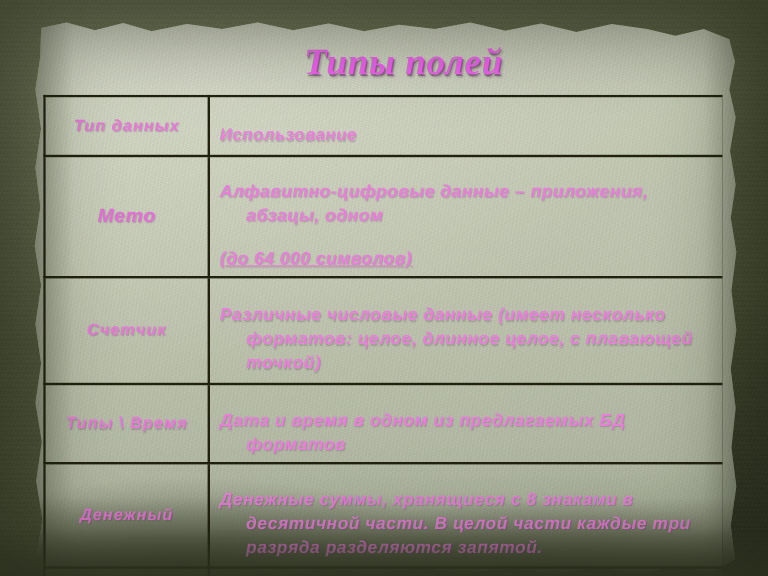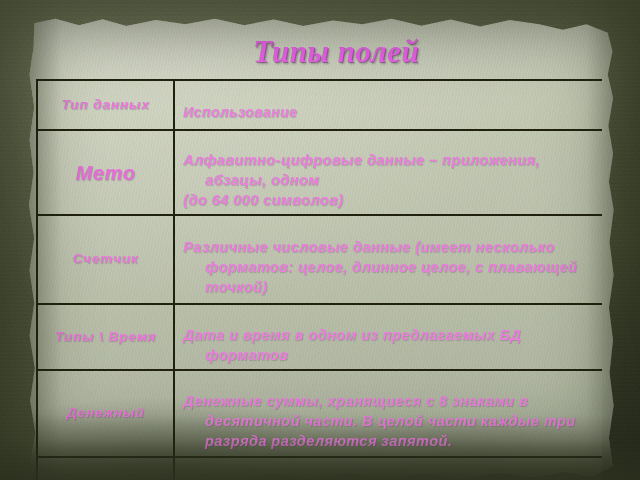--- a/index.html
+++ b/index.html
@@ -149,37 +149,37 @@
     font-family: "Liberation Sans", sans-serif;
     font-style: italic;
     font-weight: bold;
     font-size: 13.5px;
     color: #e879d8;
     letter-spacing: 0.9px;
     text-shadow: 1px 1px 1px rgba(90,60,90,0.30);
     line-height: 1.2;
   }
   .kt.memo {
-    font-size: 20px;
+    font-size: 16px;
     letter-spacing: 0.6px;
     color: #e36fd6;
   }
   .vt {
     font-family: "Liberation Sans", sans-serif;
     font-style: italic;
     font-weight: bold;
     font-size: 14.5px;
     color: #e87fda;
     letter-spacing: 0.45px;
     line-height: 1.38;
     text-shadow: 1px 1px 1px rgba(90,60,90,0.28);
     padding-left: 22px;
     text-indent: -22px;
   }
-  .vt + .vt { margin-top: 0; }
+  .vt + .vt { margin-top: 16px; text-decoration: underline; }
 
   
   tr.head td { height: 25px; }
   tr.head .kt, tr.head .vt {
     text-indent: 0;
     padding-left: 0;
   }
   tr.head .vt { font-size: 14px; }
 
   

